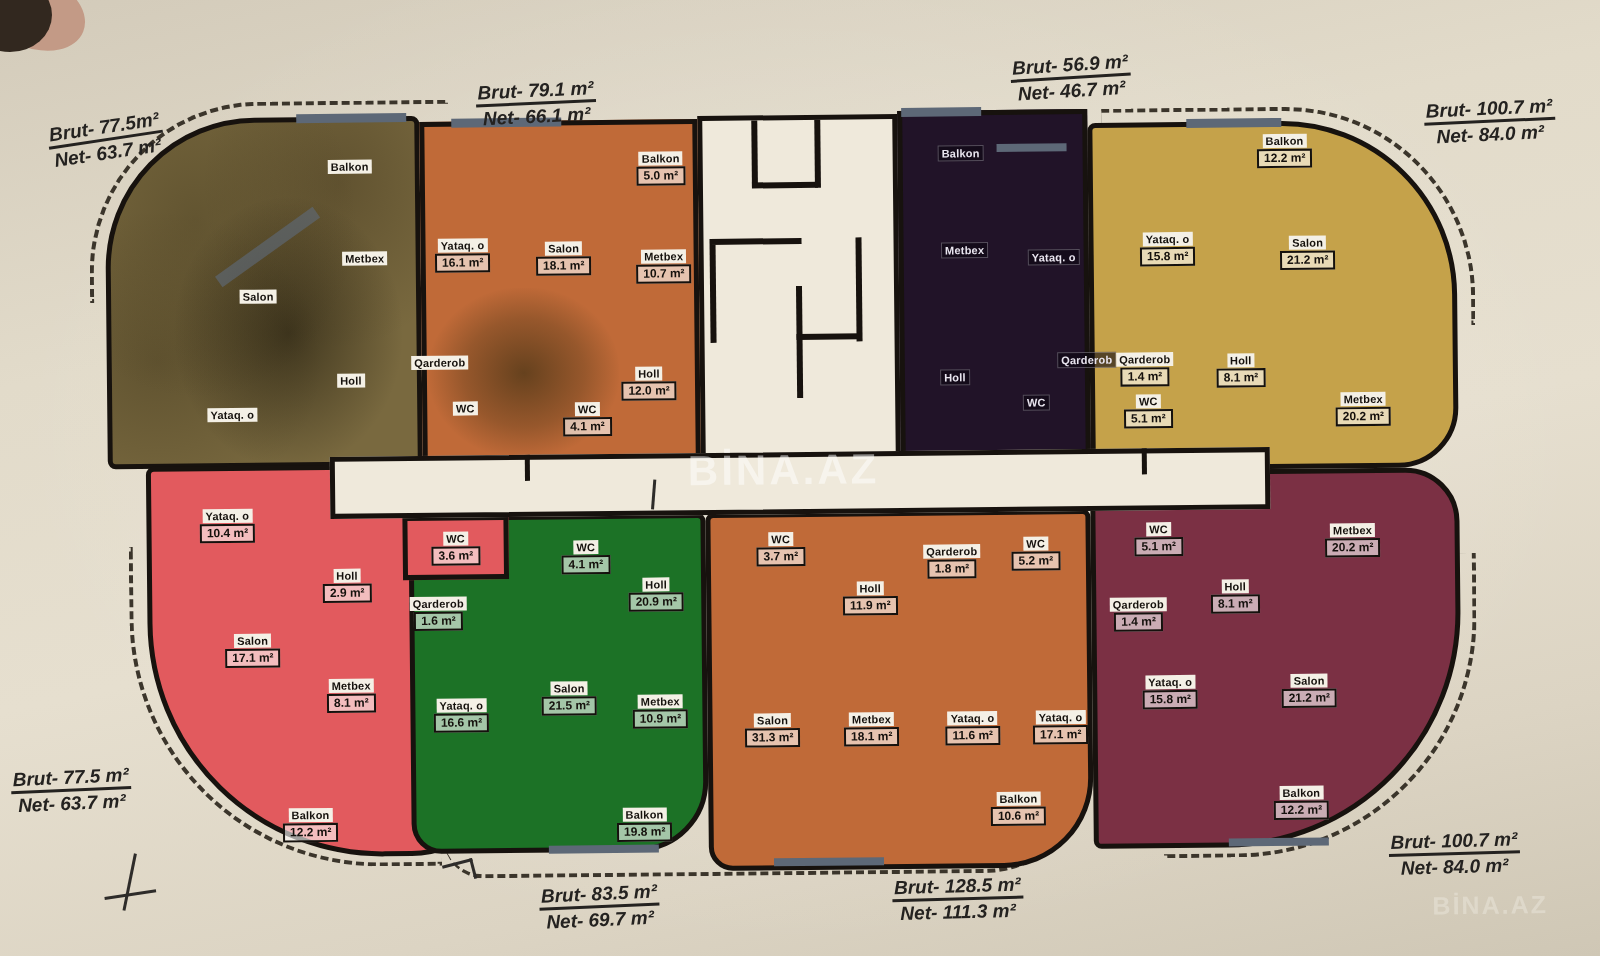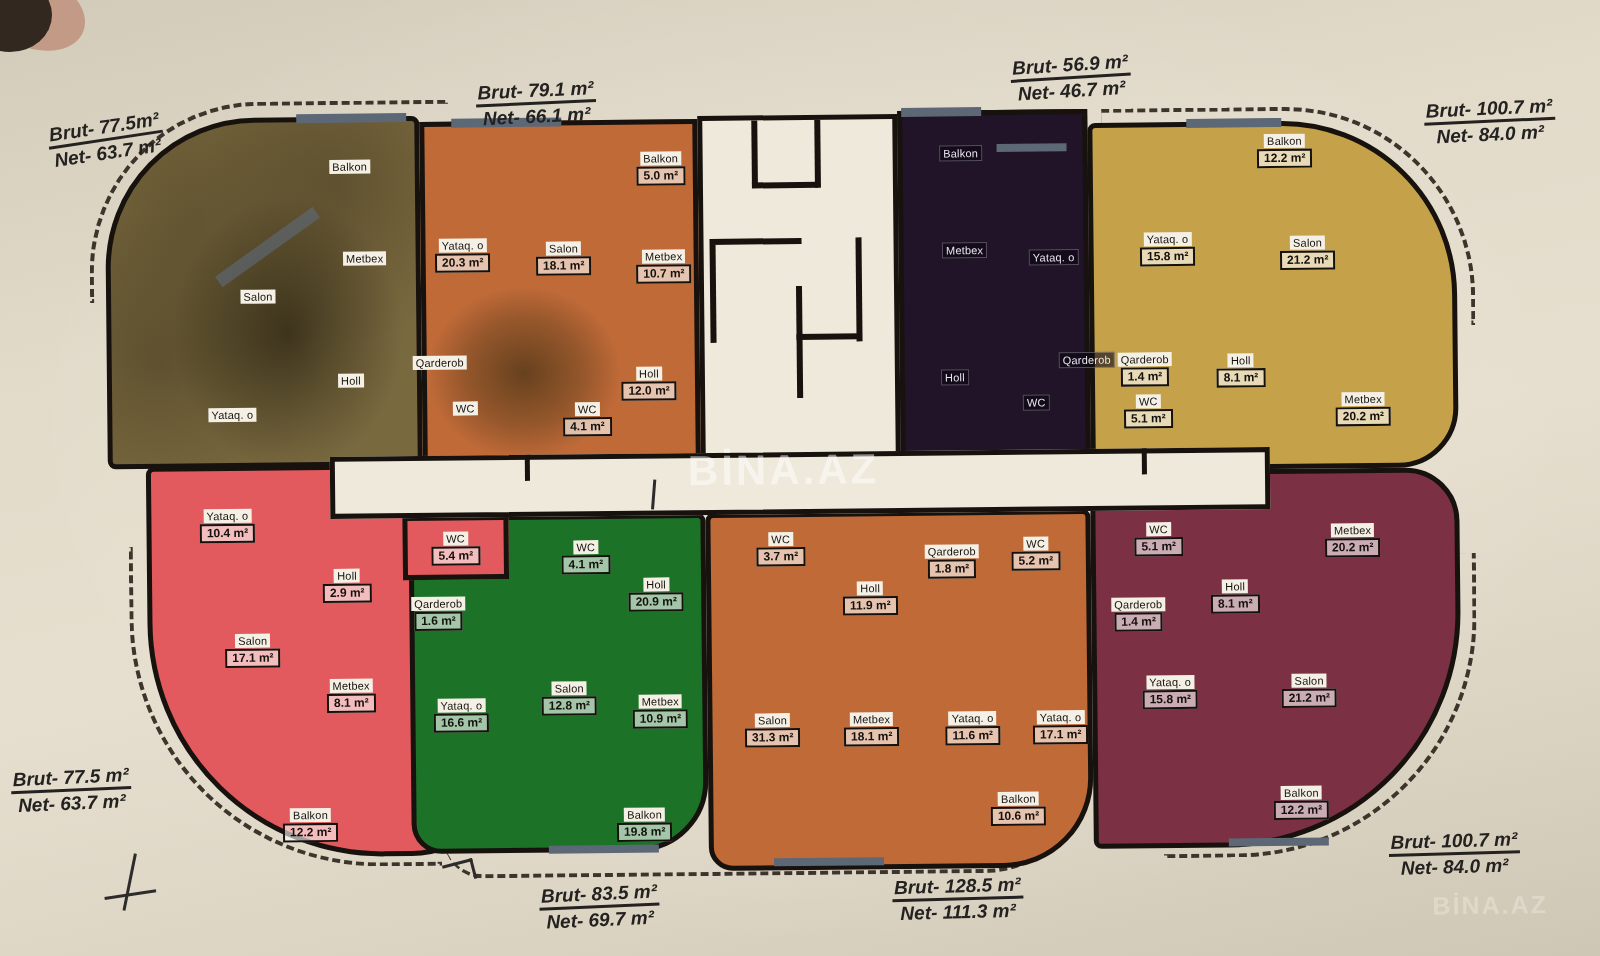--- a/index.html
+++ b/index.html
@@ -17,21 +17,21 @@
       radial-gradient(ellipse at 28% 28%, rgba(62,52,26,.38), transparent 52%),
       radial-gradient(ellipse at 75% 18%, rgba(45,34,16,.32), transparent 42%),
       radial-gradient(ellipse at 15% 70%, rgba(40,32,14,.3), transparent 45%);}
   .stain{position:absolute;z-index:11;pointer-events:none;
       background:radial-gradient(ellipse at 50% 50%, rgba(28,32,8,.55), rgba(28,32,8,.25) 45%, transparent 72%);}
   .rail{position:absolute;z-index:5;border:0 dashed #3b352b;box-sizing:border-box;}
   .wall{position:absolute;background:#17120e;z-index:20;}
   .win{position:absolute;background:#5d6877;z-index:21;}
   .rl{position:absolute;transform:translateX(-50%);display:flex;flex-direction:column;
       align-items:center;gap:1px;z-index:30;white-space:nowrap;}
-  .rn{background:#f4f0e6;color:#15110d;font-weight:400;font-size:11px;line-height:14px;
+  .rn{background:#f4f0e6;color:#15110d;font-weight:700;font-size:11px;line-height:14px;
       padding:0 3px;letter-spacing:.2px;}
   .ra{background:rgba(255,255,255,.6);color:#15110d;font-weight:700;font-size:12px;
       line-height:15px;padding:0 5px;border:2px solid #15110d;}
   .ra:empty{display:none;}
   .dk .rn{background:rgba(12,7,16,.6);color:#e9e5ef;border:1px solid rgba(235,232,242,.3);}
   .bn{position:absolute;z-index:32;color:#242220;font-style:italic;font-weight:700;
       font-size:19px;line-height:23px;text-align:center;}
   .bn .brut{border-bottom:3px solid #242220;padding:0 2px;}
   .bn .net{padding:0 2px;}
   .wm-center{position:absolute;z-index:40;font-weight:800;font-size:42px;letter-spacing:3px;
@@ -137,21 +137,21 @@
   <div class="rl" style="left:233px;top:402px;">
         <span class="rn">Yataq. o</span>
       </div>
 
   <div class="rl" style="left:664px;top:150px;">
         <span class="rn">Balkon</span>
         <span class="ra">5.0 m²</span>
       </div>
   <div class="rl" style="left:465px;top:235px;">
         <span class="rn">Yataq. o</span>
-        <span class="ra">20.3 m²</span>
+        <span class="ra">16.1 m²</span>
       </div>
   <div class="rl" style="left:566px;top:239px;">
         <span class="rn">Salon</span>
         <span class="ra">18.1 m²</span>
       </div>
   <div class="rl" style="left:666px;top:248px;">
         <span class="rn">Metbex</span>
         <span class="ra">10.7 m²</span>
       </div>
   <div class="rl" style="left:441px;top:352px;">
@@ -216,21 +216,21 @@
         <span class="rn">Metbex</span>
         <span class="ra">20.2 m²</span>
       </div>
 
   <div class="rl" style="left:227px;top:503px;">
         <span class="rn">Yataq. o</span>
         <span class="ra">10.4 m²</span>
       </div>
   <div class="rl" style="left:455px;top:528px;">
         <span class="rn">WC</span>
-        <span class="ra">5.4 m²</span>
+        <span class="ra">3.6 m²</span>
       </div>
   <div class="rl" style="left:346px;top:564px;">
         <span class="rn">Holl</span>
         <span class="ra">2.9 m²</span>
       </div>
   <div class="rl" style="left:251px;top:628px;">
         <span class="rn">Salon</span>
         <span class="ra">17.1 m²</span>
       </div>
   <div class="rl" style="left:349px;top:674px;">
@@ -253,21 +253,21 @@
   <div class="rl" style="left:437px;top:593px;">
         <span class="rn">Qarderob</span>
         <span class="ra">1.6 m²</span>
       </div>
   <div class="rl" style="left:459px;top:695px;">
         <span class="rn">Yataq. o</span>
         <span class="ra">16.6 m²</span>
       </div>
   <div class="rl" style="left:567px;top:679px;">
         <span class="rn">Salon</span>
-        <span class="ra">12.8 m²</span>
+        <span class="ra">21.5 m²</span>
       </div>
   <div class="rl" style="left:658px;top:693px;">
         <span class="rn">Metbex</span>
         <span class="ra">10.9 m²</span>
       </div>
   <div class="rl" style="left:641px;top:806px;">
         <span class="rn">Balkon</span>
         <span class="ra">19.8 m²</span>
       </div>
 

